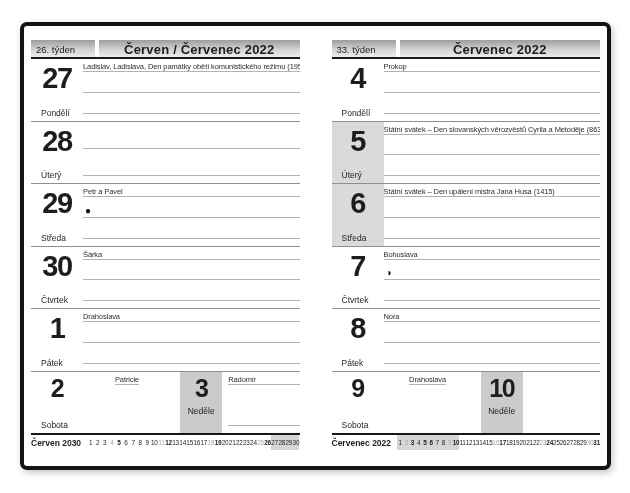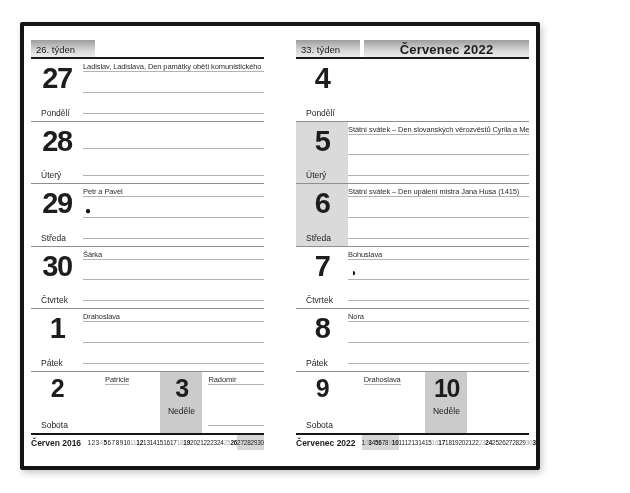--- a/index.html
+++ b/index.html
@@ -1,21 +1,21 @@
 <!DOCTYPE html>
 <html><head>
 <meta charset="utf-8">
 <style>
   * { margin:0; padding:0; box-sizing:border-box; }
   html,body { width:630px; height:493px; background:#ffffff; overflow:hidden;
               font-family:"Liberation Sans", sans-serif; color:#1d1d1d; }
 
   .diary {
-    position:absolute; left:20px; top:22px; width:520px; height:448px;
-    background:#ffffff; border:4px solid #141414; border-radius:2px;
+    position:absolute; left:20px; top:22px; width:591px; height:448px;
+    background:#ffffff; border:4px solid #141414; border-radius:7px;
     box-shadow:2px 3px 7px rgba(0,0,0,0.22);
     padding:14px 7px 16px 7px;
     display:flex; gap:32px;
   }
   .page { flex:1; display:flex; flex-direction:column; min-width:0; }
 
   
   .hdr { height:19px; display:flex; gap:4px; border-bottom:2px solid #1a1a1a; }
   .weekbox {
     width:64px; background:linear-gradient(180deg,#9d9d9d 0%,#d6d6d6 60%,#ececec 100%);
@@ -73,20 +73,21 @@
   .mday.h { background:#d6d6d6; }
 </style>
 </head>
 <body>
 
 <div class="diary">
 
   <section class="page">
     <header class="hdr">
       <div class="weekbox">26. týden</div>
+      <div class="titlebox">Červen / Červenec 2022</div>
     </header>
     <div class="rows">
         <div class="row">
           <div class="numcol">
             <div class="num">27</div>
             <div class="dayname">Pondělí</div>
           </div>
           <div class="content">
             <div class="nameline">Ladislav, Ladislava, Den památky obětí komunistického režimu (1950)</div>
             <div class="wline"></div>
@@ -162,21 +163,21 @@
             </div>
             <div class="content">
               <div class="nameline">Radomír</div>
               <div class="wline"></div>
               <div class="tail"></div>
             </div>
           </div>
         </div>
       </div>
     <footer class="mini">
-      <span class="mlabel">Červen 2016</span>
+      <span class="mlabel">Červen 2030</span>
       <span class="mdays">
           <span class="mday">1</span>
           <span class="mday">2</span>
           <span class="mday">3</span>
           <span class="mday l">4</span>
           <span class="mday b">5</span>
           <span class="mday">6</span>
           <span class="mday">7</span>
           <span class="mday">8</span>
           <span class="mday">9</span>
@@ -208,20 +209,26 @@
   <section class="page">
     <header class="hdr">
       <div class="weekbox">33. týden</div>
       <div class="titlebox">Červenec 2022</div>
     </header>
     <div class="rows">
         <div class="row">
           <div class="numcol">
             <div class="num">4</div>
             <div class="dayname">Pondělí</div>
+          </div>
+          <div class="content">
+            <div class="nameline">Prokop</div>
+            <div class="wline"></div>
+            <div class="wline"></div>
+            <div class="tail"></div>
           </div>
         </div>
         <div class="row">
           <div class="numcol holiday">
             <div class="num">5</div>
             <div class="dayname">Úterý</div>
           </div>
           <div class="content">
             <div class="nameline">Státní svátek – Den slovanských věrozvěstů Cyrila a Metoděje (863)</div>
             <div class="wline"></div>

